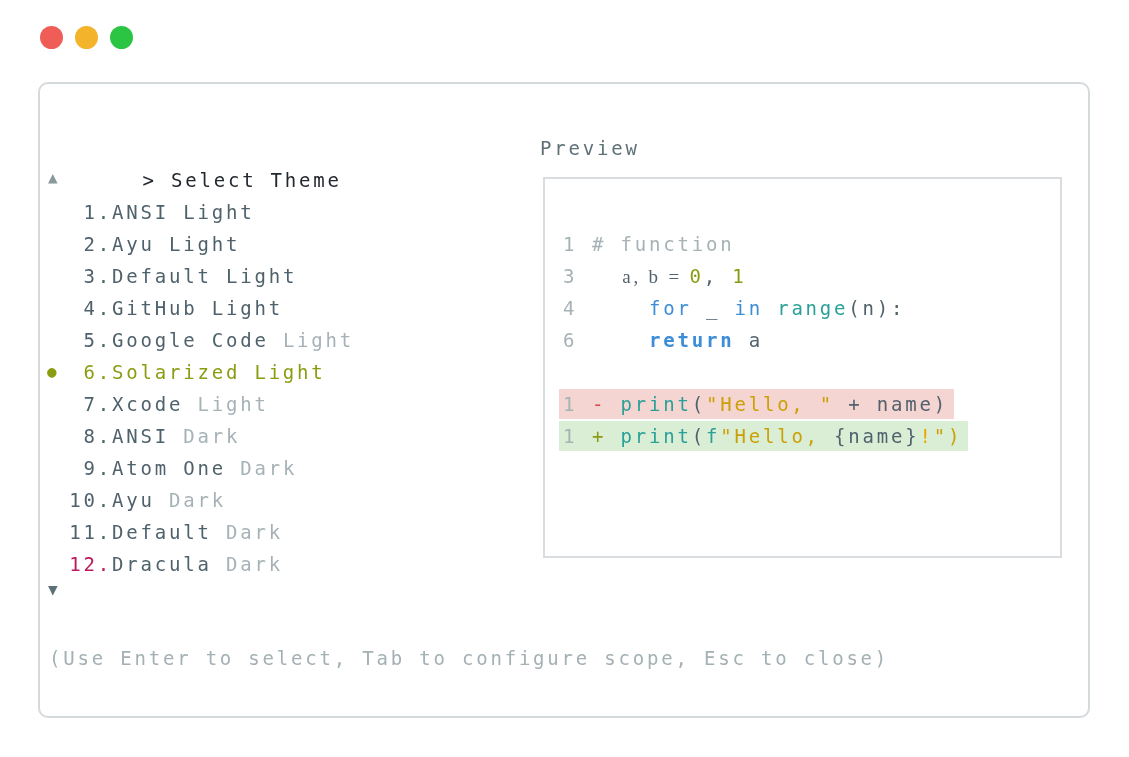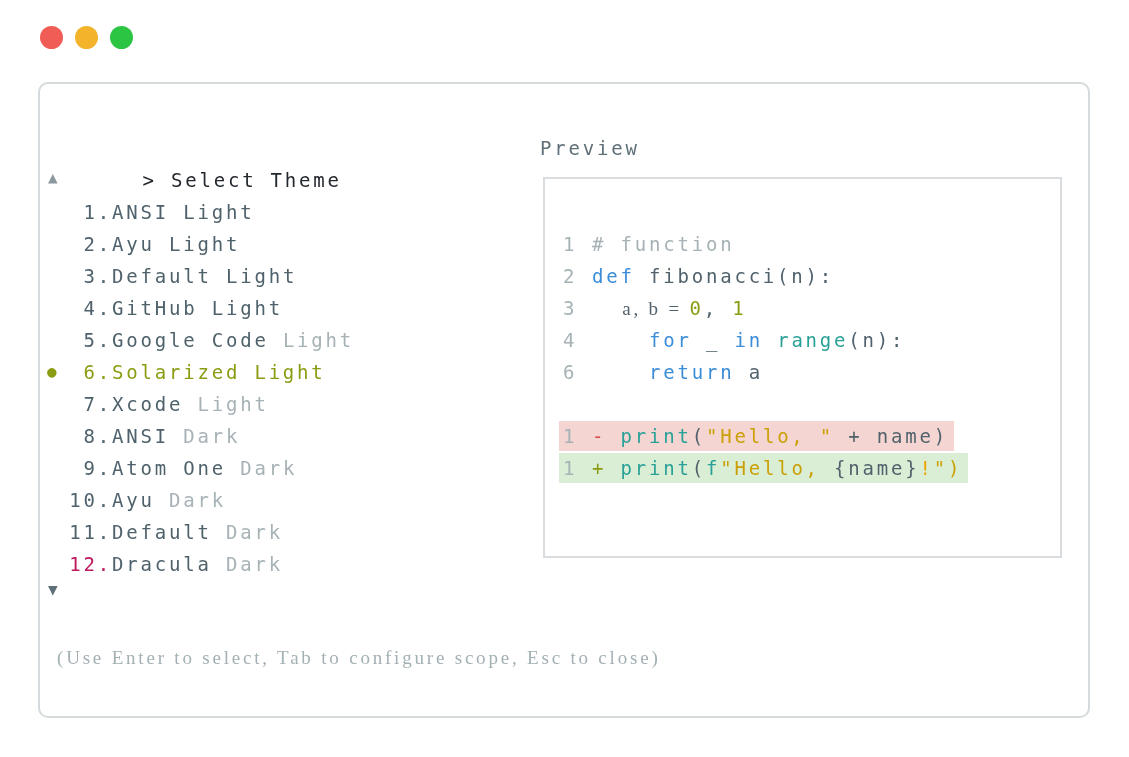--- a/index.html
+++ b/index.html
@@ -21,21 +21,21 @@
 
   .scroll-up{position:absolute;left:8px;top:78px;font-size:16px;line-height:32px;}
   .scroll-down{position:absolute;left:8px;top:490px;font-size:16px;line-height:32px;}
 
   .theme-list{position:absolute;left:0;top:112px;margin:0;padding:0;list-style:none;width:470px;}
   .trow{display:flex;height:32px;line-height:32px;padding-left:7px;cursor:default;}
   .bullet{width:22px;font-size:16px;line-height:32px;letter-spacing:0;}
   .num{width:43px;text-align:right;letter-spacing:2.8px;font-size:19px;white-space:pre;}
   .tlabel{margin-left:0;letter-spacing:2.8px;font-size:19px;white-space:pre;}
 
-  .help{position:absolute;left:17px;top:558px;font-family:Liberation Serif, serif;}
+  .help{position:absolute;left:9px;top:558px;}
 
   
   .preview-panel{position:absolute;left:503px;top:93px;width:519px;height:381px;
                  border:2px solid #d9dddf;box-sizing:border-box;background:#ffffff;}
   .code{padding:49px 0 0 18px;}
   .crow{height:32px;line-height:32px;white-space:pre;}
   .rowline{display:inline-block;line-height:30px;margin:1px 0 1px -4px;padding:0 6px 0 4px;}
   .ln{display:inline-block;width:14px;margin-right:15px;font-size:19px;}
   .crow,.rowline{font-size:19px;letter-spacing:2.8px;}
 </style>
@@ -123,24 +123,23 @@
         </li>
       </ul>
 
     <div class="scroll-down" style="color: rgb(93, 112, 120);">▼</div>
 
     <div class="help mono" style="color: rgb(163, 176, 180);">(Use Enter to select, Tab to configure scope, Esc to close)</div>
 
     <div class="preview-panel">
       <div class="code">
           <div class="crow"><span class="rowline"><span class="ln" style="color: rgb(166, 178, 182);">1</span><span style="color: rgb(166, 178, 182);"># function</span></span></div>
-          <div class="crow"><span class="rowline"><span class="ln" style="color: rgb(166, 178, 182);">2</span><span style="color: rgb(59, 141, 216);">def</span><span style="color: rgb(81, 98, 108);"> fibonacci(n):</span></span></div>
           <div class="crow"><span class="rowline"><span class="ln" style="color: rgb(166, 178, 182);">3</span><span style="color: rgb(81, 98, 108); font-family: Liberation Serif, serif;">    a, b = </span><span style="color: rgb(139, 156, 18);">0</span><span style="color: rgb(81, 98, 108);">, </span><span style="color: rgb(139, 156, 18);">1</span></span></div>
           <div class="crow"><span class="rowline"><span class="ln" style="color: rgb(166, 178, 182);">4</span><span style="color: rgb(81, 98, 108);">    </span><span style="color: rgb(59, 141, 216);">for</span><span style="color: rgb(81, 98, 108);"> _ </span><span style="color: rgb(59, 141, 216);">in</span><span style="color: rgb(81, 98, 108);"> </span><span style="color: rgb(42, 161, 152);">range</span><span style="color: rgb(81, 98, 108);">(n):</span></span></div>
-          <div class="crow"><span class="rowline"><span class="ln" style="color: rgb(166, 178, 182);">6</span><span style="color: rgb(81, 98, 108);">    </span><span style="color: rgb(59, 141, 216);">return</span><span style="color: rgb(81, 98, 108);"> a</span></span></div>
+          <div class="crow"><span class="rowline"><span class="ln" style="color: rgb(166, 178, 182);">6</span><span style="color: rgb(81, 98, 108);">    </span><span style="color: rgb(59, 141, 216); font-weight: bold;">return</span><span style="color: rgb(81, 98, 108);"> a</span></span></div>
           <div class="crow"><span class="rowline"><span class="ln" style="color: rgb(166, 178, 182);"></span></span></div>
           <div class="crow"><span class="rowline" style="background: rgb(245, 213, 209);"><span class="ln" style="color: rgb(166, 178, 182);">1</span><span style="color: rgb(216, 74, 74);">- </span><span style="color: rgb(42, 161, 152);">print</span><span style="color: rgb(81, 98, 108);">(</span><span style="color: rgb(203, 160, 6);">"Hello, "</span><span style="color: rgb(81, 98, 108);"> + name)</span></span></div>
           <div class="crow"><span class="rowline" style="background: rgb(218, 238, 214);"><span class="ln" style="color: rgb(166, 178, 182);">1</span><span style="color: rgb(139, 156, 18);">+ </span><span style="color: rgb(42, 161, 152);">print</span><span style="color: rgb(81, 98, 108);">(</span><span style="color: rgb(42, 161, 152);">f</span><span style="color: rgb(203, 160, 6);">"Hello, </span><span style="color: rgb(81, 98, 108);">{name}</span><span style="color: rgb(236, 164, 0);">!</span><span style="color: rgb(203, 160, 6);">")</span></span></div>
         </div>
     </div>
 
   </div>
 </div>
 
 </body></html>

